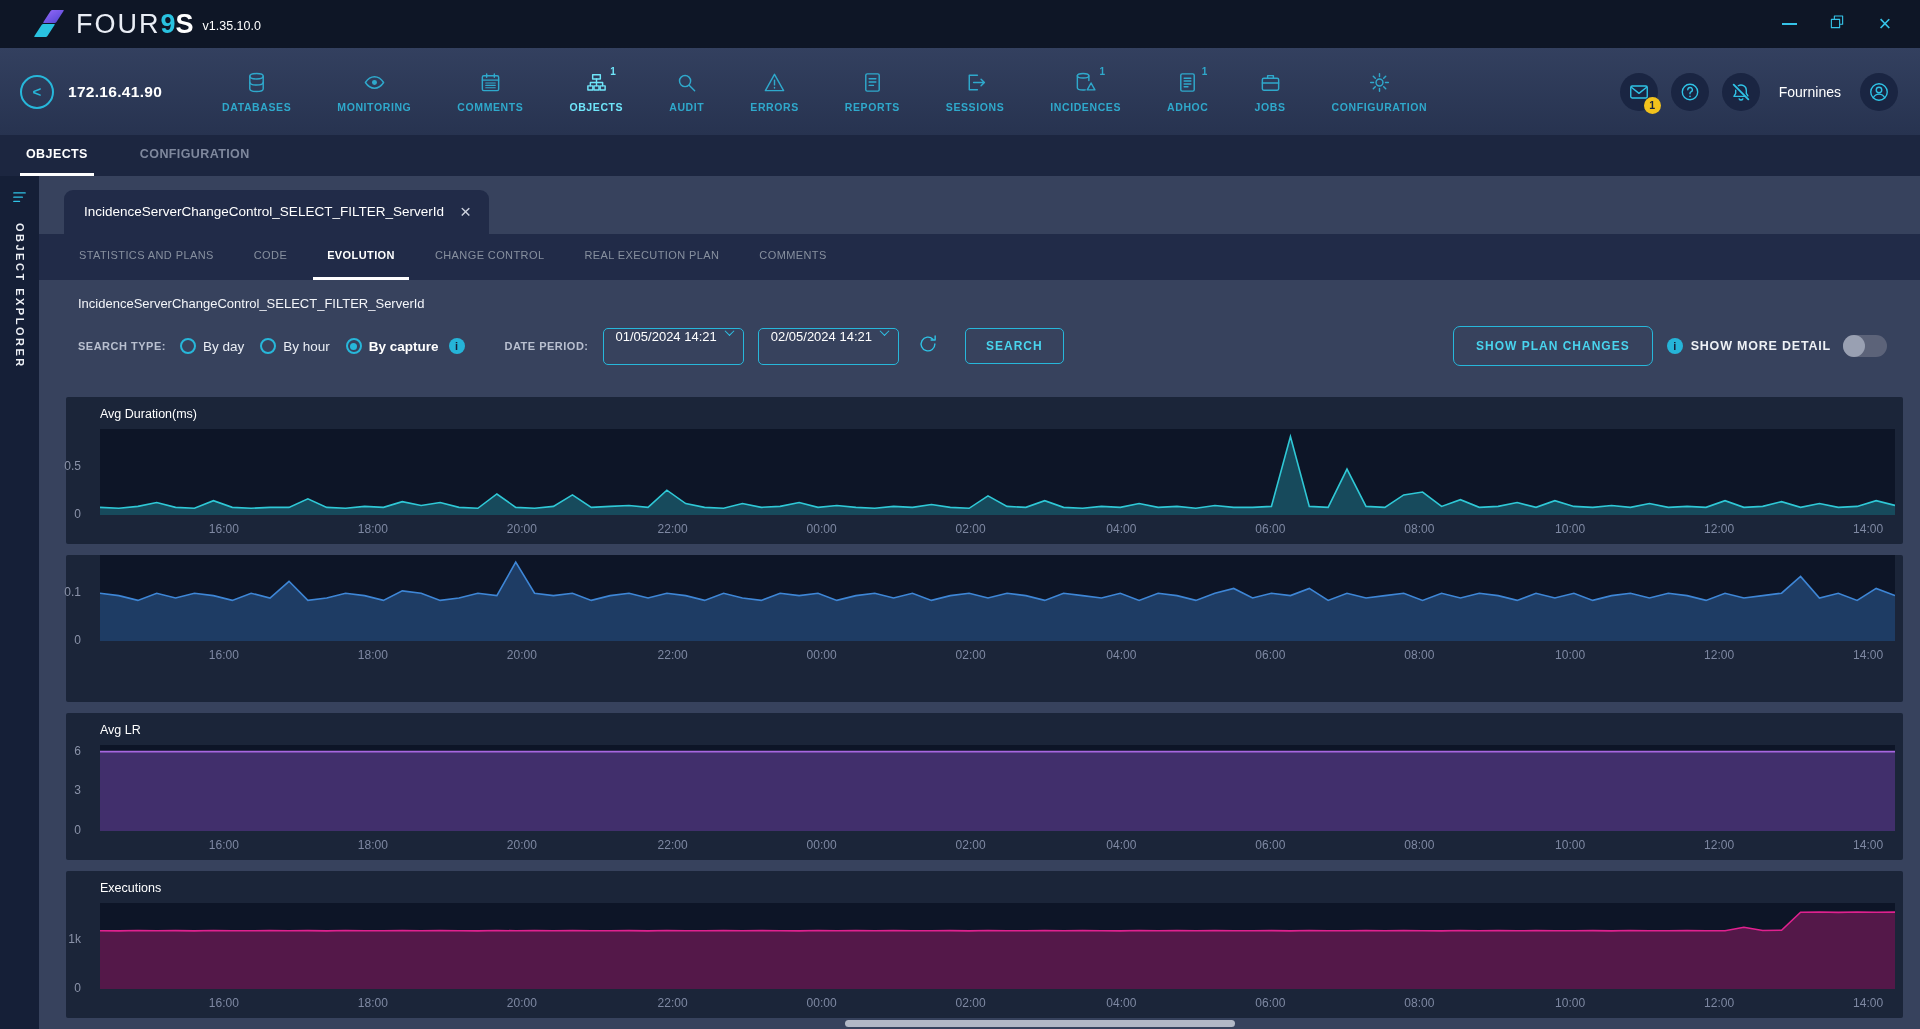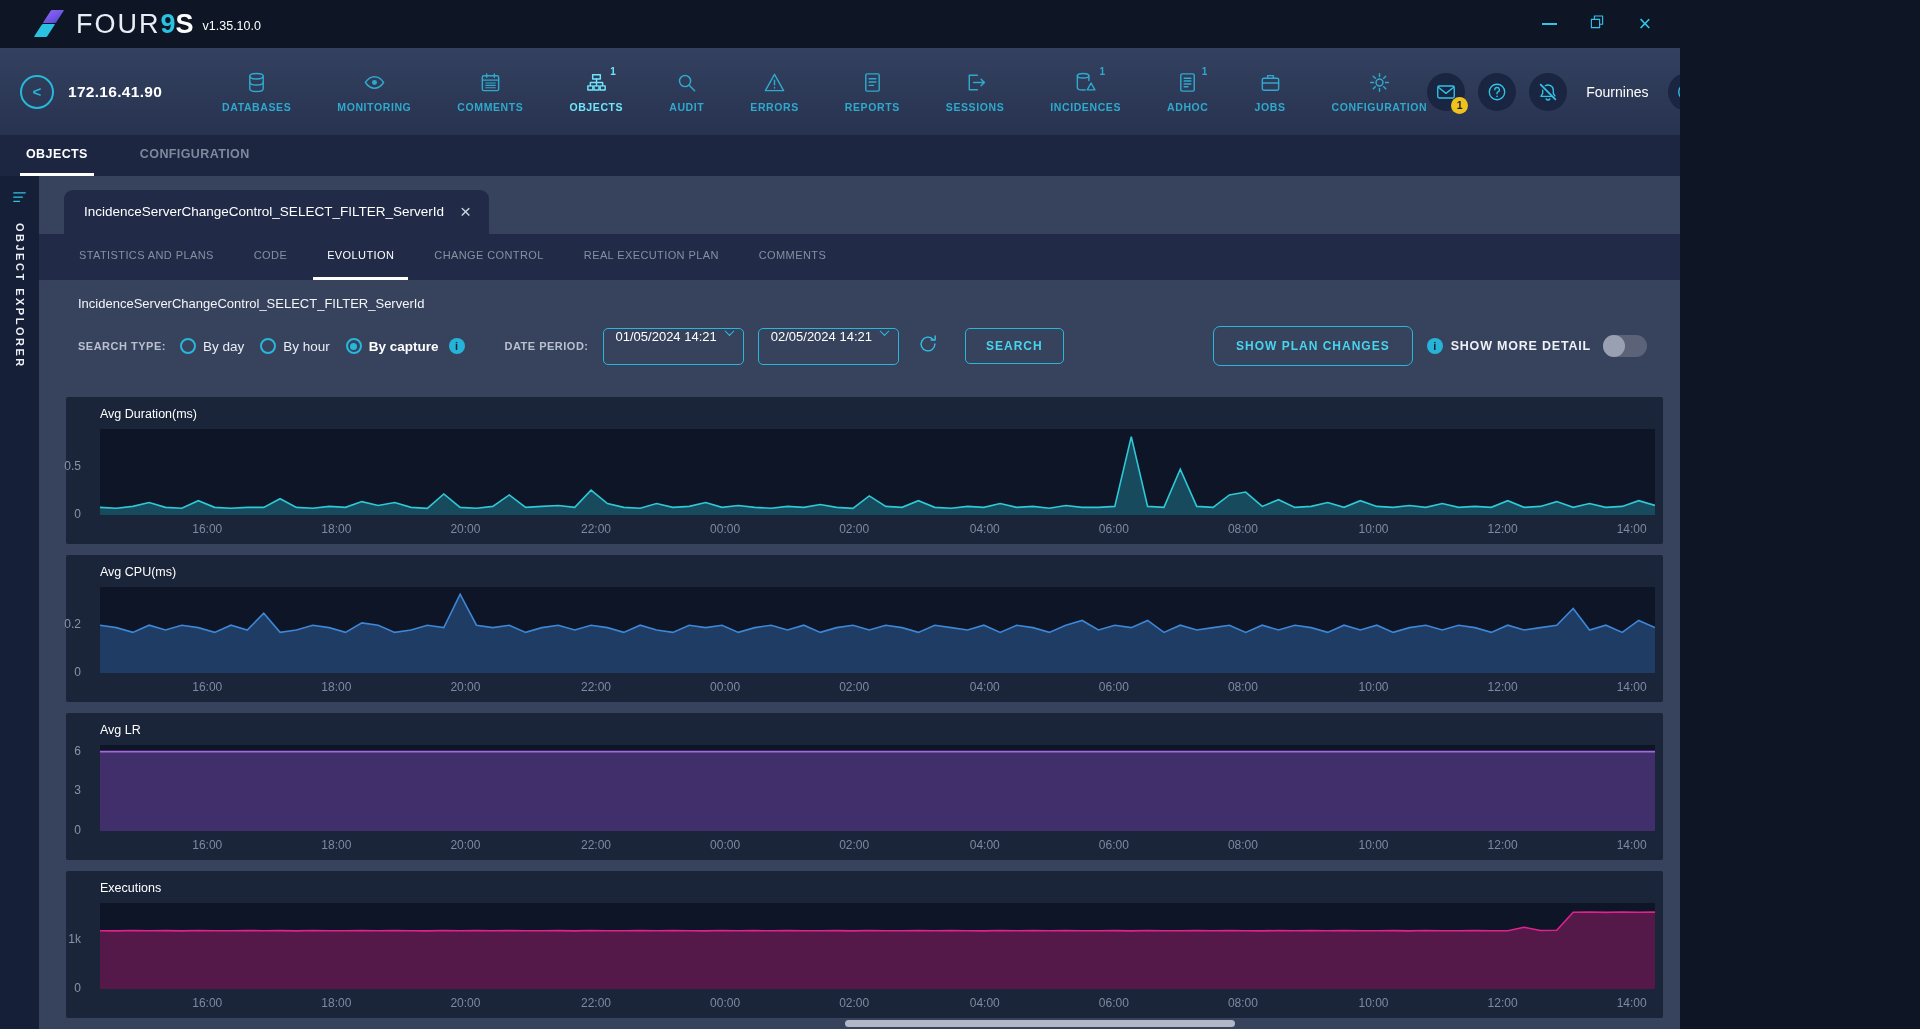--- a/index.html
+++ b/index.html
@@ -1,18 +1,18 @@
 <!DOCTYPE html>
 <html><head>
 <meta charset="utf-8">
 <style>
   * { margin:0; padding:0; box-sizing:border-box; }
   html,body { background:#0e1626; }
   body { font-family:"Liberation Sans", sans-serif; }
-  .app { width:1680px; height:1029px; position:relative; overflow:hidden; background:#f9a8d4; }
+  .app { width:1920px; height:1029px; position:relative; overflow:hidden; background:#f9a8d4; }
 
   
   .titlebar { height:48px; background:#0e1626; display:flex; align-items:center; padding-left:30px; }
   .logo { display:flex; align-items:center; }
   .logo-mark { position:relative; width:38px; height:32px; display:inline-block; }
   .ls { position:absolute; width:13px; transform:skewX(-33deg); border-radius:1px; }
   .ls1 { left:17px; top:2px; height:13px; background:linear-gradient(135deg,#8a63f3,#5b4bd8); }
   .ls2 { left:8px; top:16px; height:13px; background:#29c2e0; }
   .brand { font-size:27px; margin-left:8px; color:#eef1f7; }
   .b1 { font-weight:300; letter-spacing:2px; color:#e9edf5; }
@@ -54,21 +54,21 @@
   .menu-icon svg { width:17px; height:17px; display:block; }
   .explorer-title { writing-mode:vertical-rl; font-size:11px; letter-spacing:2.5px; color:#edf0f6; font-weight:600; margin-top:17px; white-space:nowrap; }
   .main { flex:1; display:flex; flex-direction:column; background:#37425d; min-width:0; }
 
   .doc-tab-row { height:64px; display:flex; align-items:flex-end; padding-left:25px; }
   .doc-tab { height:44px; background:#212b48; border-radius:9px 9px 0 0; display:flex; align-items:center; gap:16px; padding:0 18px 0 20px; color:#fff; font-size:13.5px; cursor:pointer; }
   .doc-close { color:#cdd2de; font-size:19px; line-height:1; cursor:pointer; }
 
   .subtabs { height:51px; background:#212b48; display:flex; padding-left:26px; }
   .subtab { display:flex; align-items:center; padding:0 14px; margin-right:12px; font-size:11px; letter-spacing:.4px; color:#87909f; border-bottom:3px solid transparent; font-weight:500; cursor:pointer; white-space:nowrap; }
-  .subtab.active { color:#fff; font-weight:400; border-color:#fff; }
+  .subtab.active { color:#fff; font-weight:700; border-color:#fff; }
 
   .panel { flex:1; display:flex; flex-direction:column; }
   .panel-title { margin:16px 0 0 39px; color:#f3f5f9; font-size:13px; }
   .controls { display:flex; align-items:center; margin-top:15px; padding:0 33px 0 39px; gap:10px; }
   .ctl-label { font-size:11px; color:#b9c0d0; letter-spacing:.5px; font-weight:600; white-space:nowrap; }
   .radios { display:flex; align-items:center; gap:16px; margin-left:4px; }
   .radio-item { display:flex; align-items:flex-end; gap:7px; color:#e9edf4; font-size:13.5px; cursor:pointer; white-space:nowrap; }
   .radio-dot { width:16px; height:16px; border:2px solid #27b7da; border-radius:50%; display:flex; align-items:center; justify-content:center; flex:none; }
   .radio-item.selected .radio-dot::after { content:""; width:7px; height:7px; border-radius:50%; background:#27b7da; }
   .radio-item.selected { font-weight:700; color:#fff; }
@@ -396,24 +396,23 @@
                   <span style="left: 56.9%;">04:00</span>
                   <span style="left: 65.2%;">06:00</span>
                   <span style="left: 73.5%;">08:00</span>
                   <span style="left: 81.9%;">10:00</span>
                   <span style="left: 90.2%;">12:00</span>
                   <span style="left: 98.5%;">14:00</span>
                 </div>
     </div>
   </div>
             <div class="chart-panel">
-    <div class="chart-title">Avg CPU(ms)</div>
     <div class="chart-grid">
       <div class="yticks">
-                  <span class="ytick" style="top: calc(44.44% - 8px);">0.2</span>
+                  <span class="ytick" style="top: calc(44.44% - 8px);">0.1</span>
                   <span class="ytick" style="top: calc(100% - 8px);">0</span>
                 </div>
       <div class="plot">
         <svg viewBox="0 0 1000 100" preserveAspectRatio="none">
                     <polygon points="0,100 0.0,44.44 10.5,47.22 21.1,52.78 31.6,44.44 42.1,50.00 52.6,44.44 63.2,47.22 73.7,52.78 84.2,44.44 94.7,50.00 105.3,30.56 115.8,52.78 126.3,50.00 136.8,44.44 147.4,47.22 157.9,52.78 168.4,41.67 178.9,44.44 189.5,52.78 200.0,50.00 210.5,44.44 221.1,47.22 231.6,8.33 242.1,44.44 252.6,47.22 263.2,44.44 273.7,52.78 284.2,47.22 294.7,44.44 305.3,50.00 315.8,44.44 326.3,47.22 336.8,52.78 347.4,44.44 357.9,50.00 368.4,52.78 378.9,44.44 389.5,47.22 400.0,44.44 410.5,52.78 421.1,47.22 431.6,44.44 442.1,50.00 452.6,44.44 463.2,52.78 473.7,47.22 484.2,44.44 494.7,50.00 505.3,44.44 515.8,47.22 526.3,52.78 536.8,44.44 547.4,47.22 557.9,50.00 568.4,44.44 578.9,52.78 589.5,44.44 600.0,47.22 610.5,52.78 621.1,44.44 631.6,38.89 642.1,50.00 652.6,44.44 663.2,47.22 673.7,38.89 684.2,52.78 694.7,44.44 705.3,50.00 715.8,47.22 726.3,44.44 736.8,52.78 747.4,44.44 757.9,50.00 768.4,44.44 778.9,47.22 789.5,52.78 800.0,44.44 810.5,50.00 821.1,44.44 831.6,52.78 842.1,47.22 852.6,44.44 863.2,50.00 873.7,44.44 884.2,47.22 894.7,52.78 905.3,44.44 915.8,50.00 926.3,47.22 936.8,44.44 947.4,25.00 957.9,50.00 968.4,44.44 978.9,52.78 989.5,38.89 1000.0,47.22 1000,100" fill="rgba(62,134,214,0.35)"></polygon>
                     <polyline points="0.0,44.44 10.5,47.22 21.1,52.78 31.6,44.44 42.1,50.00 52.6,44.44 63.2,47.22 73.7,52.78 84.2,44.44 94.7,50.00 105.3,30.56 115.8,52.78 126.3,50.00 136.8,44.44 147.4,47.22 157.9,52.78 168.4,41.67 178.9,44.44 189.5,52.78 200.0,50.00 210.5,44.44 221.1,47.22 231.6,8.33 242.1,44.44 252.6,47.22 263.2,44.44 273.7,52.78 284.2,47.22 294.7,44.44 305.3,50.00 315.8,44.44 326.3,47.22 336.8,52.78 347.4,44.44 357.9,50.00 368.4,52.78 378.9,44.44 389.5,47.22 400.0,44.44 410.5,52.78 421.1,47.22 431.6,44.44 442.1,50.00 452.6,44.44 463.2,52.78 473.7,47.22 484.2,44.44 494.7,50.00 505.3,44.44 515.8,47.22 526.3,52.78 536.8,44.44 547.4,47.22 557.9,50.00 568.4,44.44 578.9,52.78 589.5,44.44 600.0,47.22 610.5,52.78 621.1,44.44 631.6,38.89 642.1,50.00 652.6,44.44 663.2,47.22 673.7,38.89 684.2,52.78 694.7,44.44 705.3,50.00 715.8,47.22 726.3,44.44 736.8,52.78 747.4,44.44 757.9,50.00 768.4,44.44 778.9,47.22 789.5,52.78 800.0,44.44 810.5,50.00 821.1,44.44 831.6,52.78 842.1,47.22 852.6,44.44 863.2,50.00 873.7,44.44 884.2,47.22 894.7,52.78 905.3,44.44 915.8,50.00 926.3,47.22 936.8,44.44 947.4,25.00 957.9,50.00 968.4,44.44 978.9,52.78 989.5,38.89 1000.0,47.22" fill="none" stroke="#3e86d6" stroke-width="1.6" vector-effect="non-scaling-stroke"></polyline>
                   </svg>
       </div>
       <div></div>
       <div class="xlabels">

